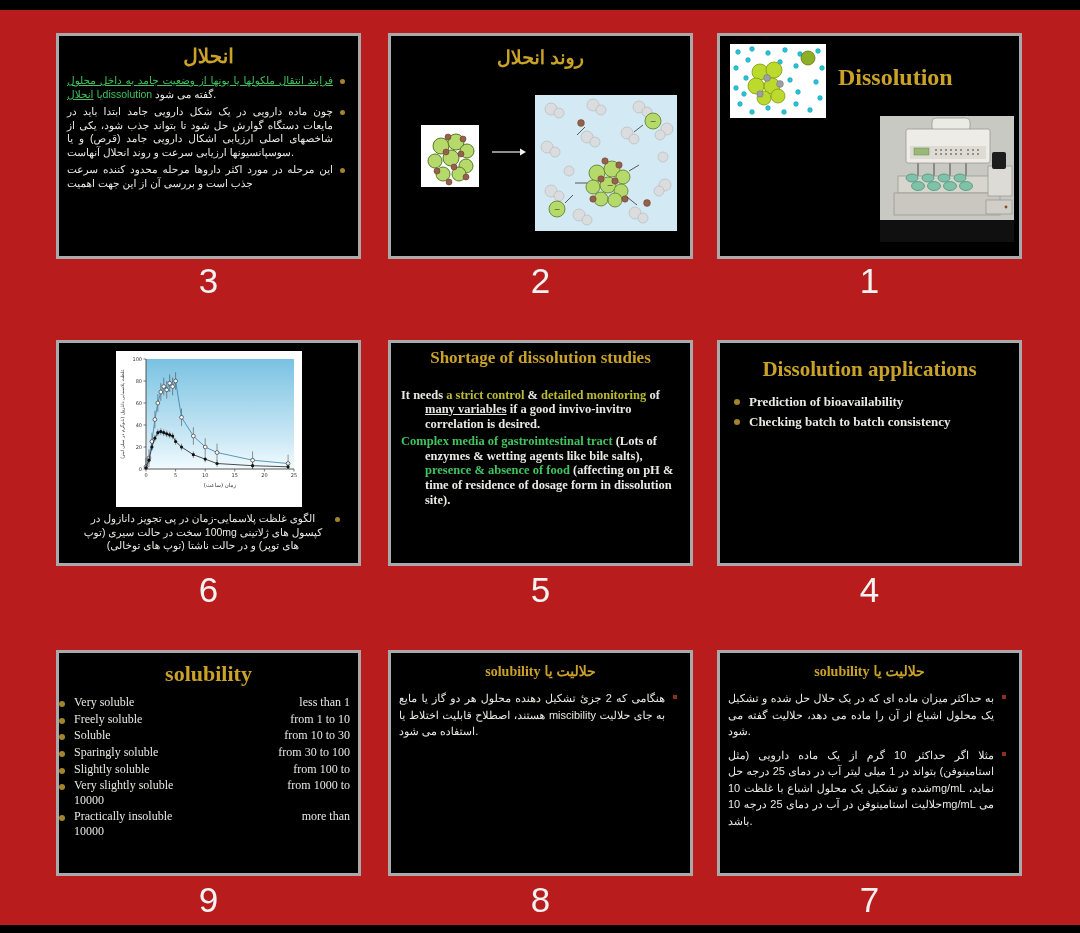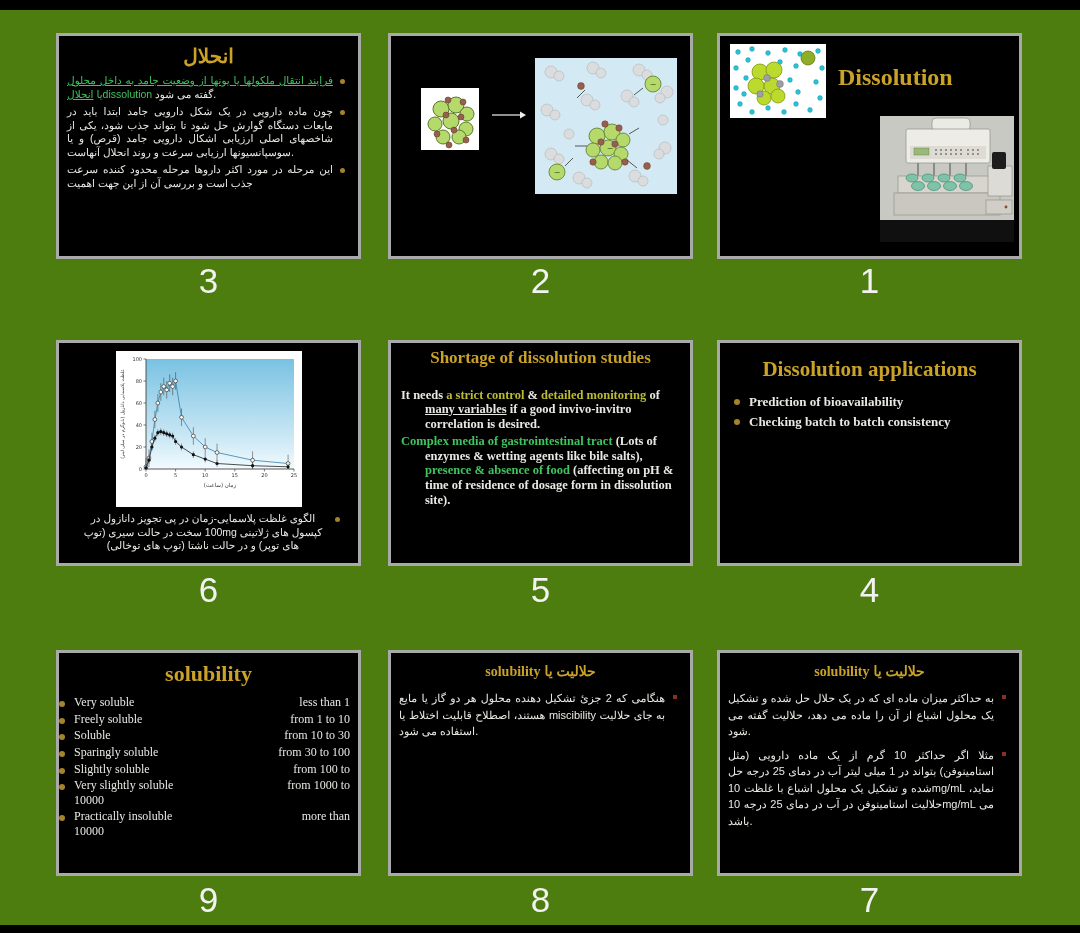--- a/index.html
+++ b/index.html
@@ -1,16 +1,16 @@
 <!DOCTYPE html>
 <html><head>
 <meta charset="utf-8">
 <style>
   html,body{margin:0;padding:0;background:#262626;}
-  .screen{position:relative;width:1080px;height:933px;background:#4d7c0f;overflow:hidden;
+  .screen{position:relative;width:1080px;height:933px;background:#b91c1c;overflow:hidden;
           font-family:"Liberation Sans",sans-serif;}
   .strip{position:absolute;left:0;width:1080px;background:#000;}
   .strip.top{top:0;height:10px;}
   .strip.bottom{bottom:0;height:8px;}
 
   .slide{position:absolute;width:299px;height:220px;background:#000;border:3px solid #a9a9a9;
          overflow:hidden;box-sizing:content-box;}
   .num{position:absolute;width:305px;text-align:center;color:#f2f2f2;font-size:35px;
        font-family:"Liberation Sans",sans-serif;}
 
@@ -86,20 +86,21 @@
     <div class="title-gold fa s3-title">انحلال</div>
     <ul class="fa-list">
       <li><span><span class="grn und">فرایند انتقال ملکولها یا یونها از وضعیت جامد به داخل محلول</span><span class="grn"> یا </span><span class="grn und">انحلال</span><span class="grn">dissolution</span><span class="wht"> گفته می شود.</span></span></li>
       <li>چون  ماده دارویی در یک شکل دارویی جامد ابتدا باید در مایعات دستگاه گوارش حل شود تا بتواند جذب شود، یکی از شاخصهای اصلی ارزیابی اشکال دارویی جامد (قرص) و یا سوسپانسیونها ارزیابی سرعت و روند انحلال آنهاست.</li>
       <li>این مرحله در مورد اکثر داروها مرحله محدود کننده سرعت جذب است و بررسی آن از این جهت اهمیت</li>
     </ul>
   </div>
   <div class="num c1 nr1">3</div>
 
   <div class="slide c2 r1">
+    <div class="title-gold fa s2-title">روند انحلال</div>
     <div class="s2-art">
       <svg class="s2-crystal" width="58" height="62" viewBox="0 0 58 62">
         <rect x="0" y="0" width="58" height="62" fill="#ffffff"></rect>
         <g stroke="#5a7a2a" stroke-width="1" fill="#b5d96a">
           <circle cx="20" cy="21" r="8"></circle>
             <circle cx="35" cy="17" r="8"></circle>
             <circle cx="46" cy="26" r="7"></circle>
           <circle cx="14" cy="36" r="7"></circle>
             <circle cx="30" cy="33" r="8"></circle>
             <circle cx="45" cy="41" r="7"></circle>

